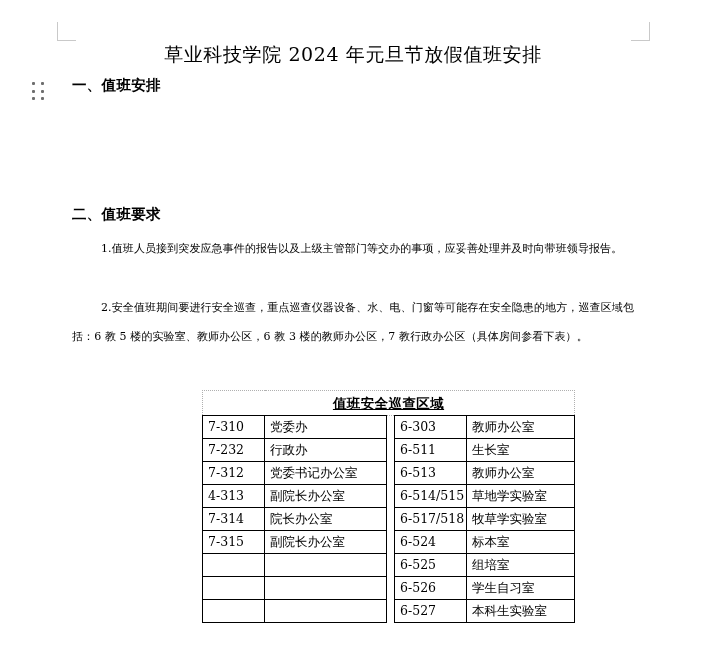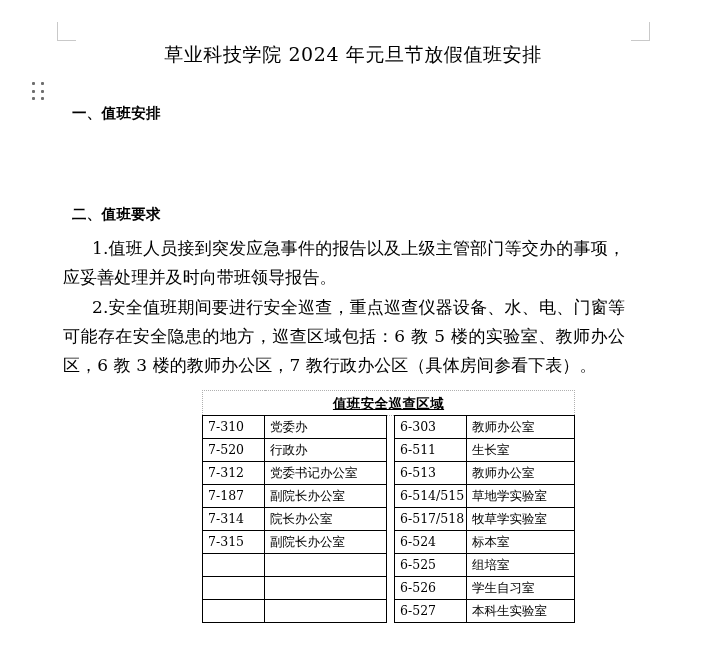--- a/index.html
+++ b/index.html
@@ -67,28 +67,28 @@
     font-family: "DejaVu Serif", "Liberation Serif", serif;
   }
 
   .heading {
     position: absolute;
     left: 72px;
     font-size: 14.5px;
     font-weight: bold;
     letter-spacing: 0.3px;
   }
-  .heading.h1 { top: 104px; }
+  .heading.h1 { top: 76px; }
   .heading.h2 { top: 205px; }
 
   .para {
     position: absolute;
-    left: 63px;
+    left: 72px;
     width: 562px;
-    font-size: 17px;
+    font-size: 11px;
     line-height: 29px;
     text-align: justify;
     letter-spacing: 0.1px;
   }
   .para.p1 { top: 234px; text-indent: 29px; }
   .para.p2 { top: 293px; text-indent: 29px; }
 
   
   table.duty {
     position: absolute;
@@ -203,35 +203,35 @@
           <td colspan="5"><span>值班安全巡查区域</span></td>
         </tr>
         <tr>
           <td>7-310</td>
           <td>党委办</td>
           <td class="gap"></td>
           <td>6-303</td>
           <td>教师办公室</td>
         </tr>
         <tr>
-          <td>7-520</td>
+          <td>7-232</td>
           <td>行政办</td>
           <td class="gap"></td>
           <td>6-511</td>
           <td>生长室</td>
         </tr>
         <tr>
           <td>7-312</td>
           <td>党委书记办公室</td>
           <td class="gap"></td>
           <td>6-513</td>
           <td>教师办公室</td>
         </tr>
         <tr>
-          <td>7-187</td>
+          <td>4-313</td>
           <td>副院长办公室</td>
           <td class="gap"></td>
           <td>6-514/515</td>
           <td>草地学实验室</td>
         </tr>
         <tr>
           <td>7-314</td>
           <td>院长办公室</td>
           <td class="gap"></td>
           <td>6-517/518</td>

